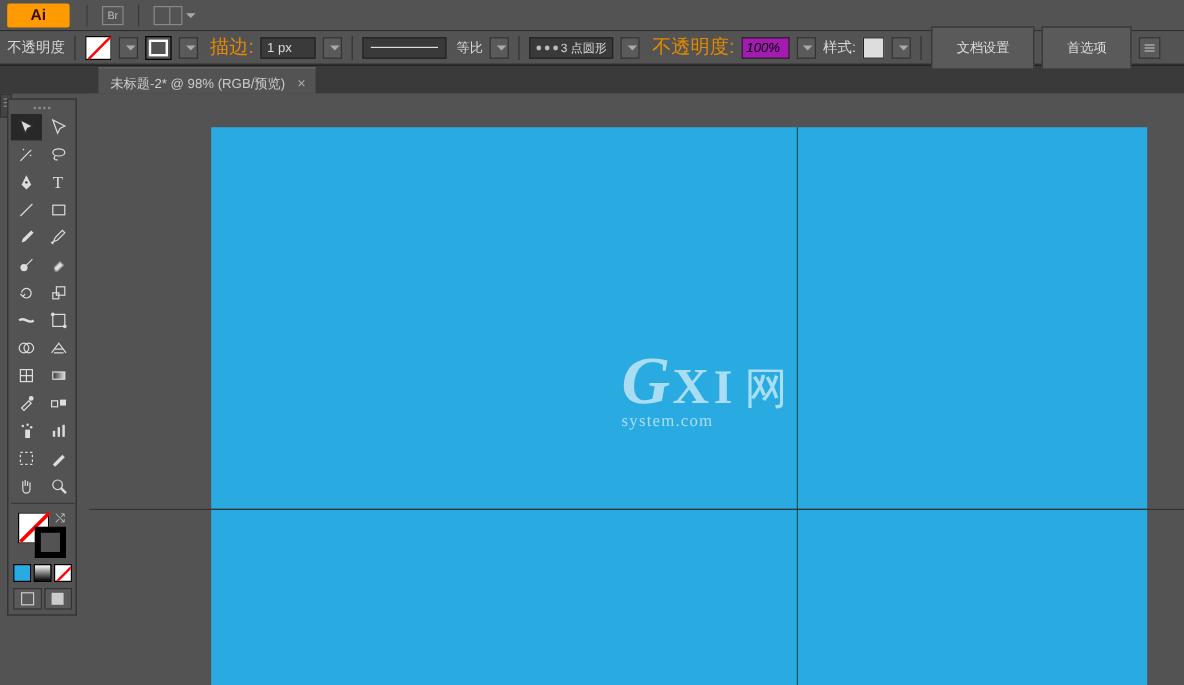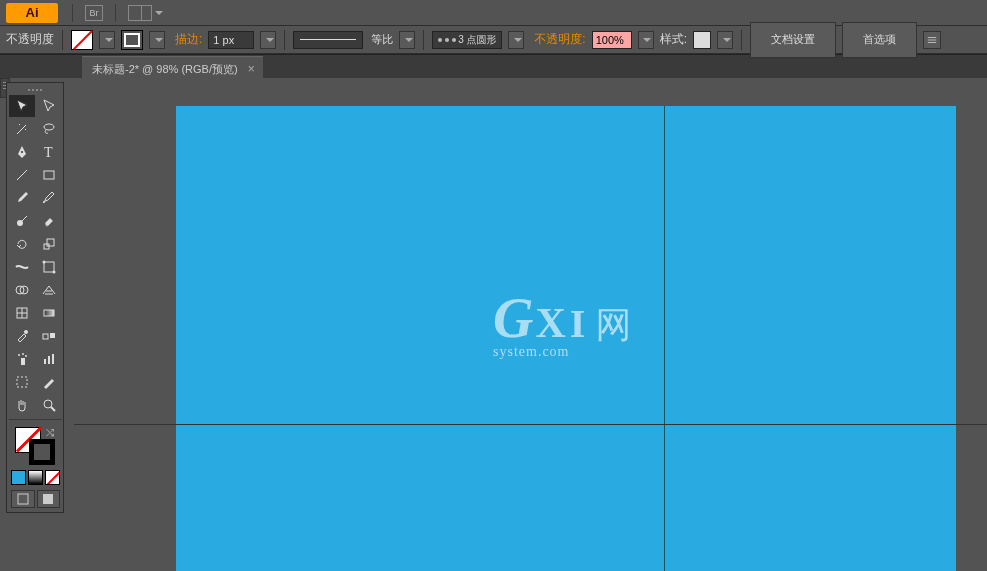--- a/index.html
+++ b/index.html
@@ -45,34 +45,34 @@
 .control-bar {
   height: 28px;
   background: #535353;
   display: flex;
   align-items: center;
   padding: 0 6px;
   border-bottom: 1px solid #2d2d2d;
   gap: 6px;
 }
 .ctrl-label { color: #d8d8d8; font-size: 12px; }
-.ctrl-label-orange { color: #e68a00; font-size: 12px; margin-left:4px; }
+.ctrl-label-orange { color: #e68a00; font-size: 16px; margin-left:4px; }
 .swatch { width: 22px; height: 20px; border: 1px solid #000; background: #fff; position: relative; }
 .swatch.none::after { content:""; position:absolute; left:-2px; top:8px; width:26px; height:2px; background:red; transform:rotate(-45deg); }
 .swatch.stroke-sw { background: #535353; }
 .swatch.stroke-sw::before { content:""; position:absolute; inset:2px; border:2px solid #fff; background:#535353;}
 .num-field { background: #3a3a3a; border: 1px solid #222; color: #ddd; padding: 1px 4px; height: 18px; width: 46px; font-size: 11px; display:flex;align-items:center; }
 .dd-btn { background:#5a5a5a; border:1px solid #333; height:18px; width:16px; display:flex;align-items:center;justify-content:center; }
 .stroke-preview { width: 70px; height: 18px; border: 1px solid #222; background: #3a3a3a; display: flex; align-items: center; justify-content: center; }
 .stroke-preview .line { width: 56px; height: 1px; background: #ddd; }
 .dash-label { font-size: 11px; color: #ddd; margin-left:2px;}
 .brush-preview { width: 70px; height: 18px; border:1px solid #222; background:#3a3a3a; display:flex;align-items:center;justify-content:center; font-size:10px; gap:2px;}
 .brush-dots { display:flex; gap:3px;}
 .brush-dots span { width:4px; height:4px; background:#bbb; border-radius:50%;}
-.opacity-field { background:#fca5a5; color:#000; border:1px solid #222; height:18px; width:40px; font-size:11px; padding:0 3px; display:flex;align-items:center;}
+.opacity-field { background:#a21caf; color:#000; border:1px solid #222; height:18px; width:40px; font-size:11px; padding:0 3px; display:flex;align-items:center;font-style:italic;}
 .style-swatch { width:18px; height:18px; background:#ddd; border:1px solid #222;}
 .btn { background:#5a5a5a; border:1px solid #333; padding:2px 20px; height:36px; color:#ddd; font-size:11px; display:flex;align-items:center;}
 .sep-v { width: 1px; height: 20px; background: #333; margin: 0 2px; }
 
 .tab-bar { height: 24px; background: #3a3a3a; border-top:1px solid #222; display: flex; align-items: flex-end; }
 .tab-spacer { width: 82px; }
 .doc-tab { background: #535353; height: 22px; padding: 3px 8px 0 10px; display: flex; align-items: center; gap: 10px; font-size: 11px; color: #ccc; border-top: 1px solid #666;}
 .tab-close { color: #aaa; font-size: 12px; cursor:pointer;}
 
 .dock-strip { position: absolute; left: 0; top: 78px; width: 10px; height: 20px; background: #444; border:1px solid #333; }
@@ -120,21 +120,21 @@
   left: 102px;
   top: 28px;
   width: 780px;
   height: 540px;
   background: #29abe2;
 }
 .guide-v { position: absolute; left: 488px; top: 0; bottom: 0; width: 1px; background: #155; }
 .guide-h { position: absolute; left: 0; right: 0; top: 318px; height: 1px; background: #155; }
 .ruler-line-h { position:absolute; left:0; right:0; top:318px; height:1px; background:#333; z-index:2; }
 
-.watermark { position: absolute; left: 317px; top: 180px; color: rgba(255,255,255,0.6); font-family: Georgia, serif; }
+.watermark { position: absolute; left: 342px; top: 180px; color: rgba(255,255,255,0.6); font-family: Georgia, serif; }
 .watermark .g { font-size: 56px; font-style: italic; font-weight:bold;}
 .watermark .x { font-size: 42px; font-weight:bold; margin-left:2px;}
 .watermark .i { font-size: 40px; font-weight: bold; margin-left:4px;}
 .watermark .cn { font-size: 36px; margin-left:10px;}
 .watermark .sub { font-size: 14px; letter-spacing: 1px; margin-top:-6px;font-family:Liberation Serif, serif;}
 </style>
 </head>
 <body>
 
 <div class="menu-bar">

